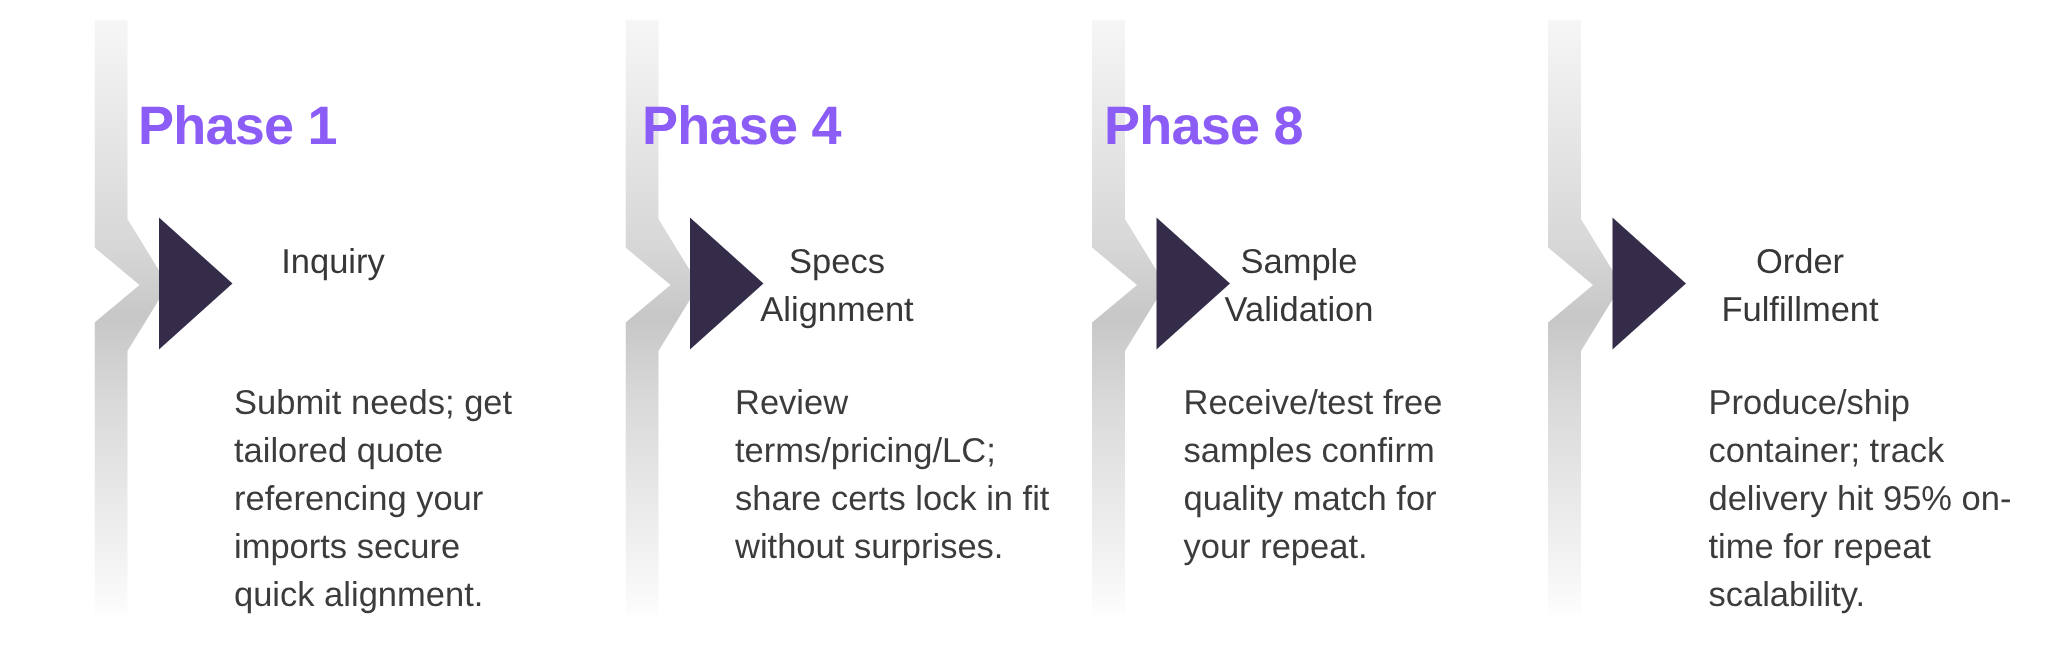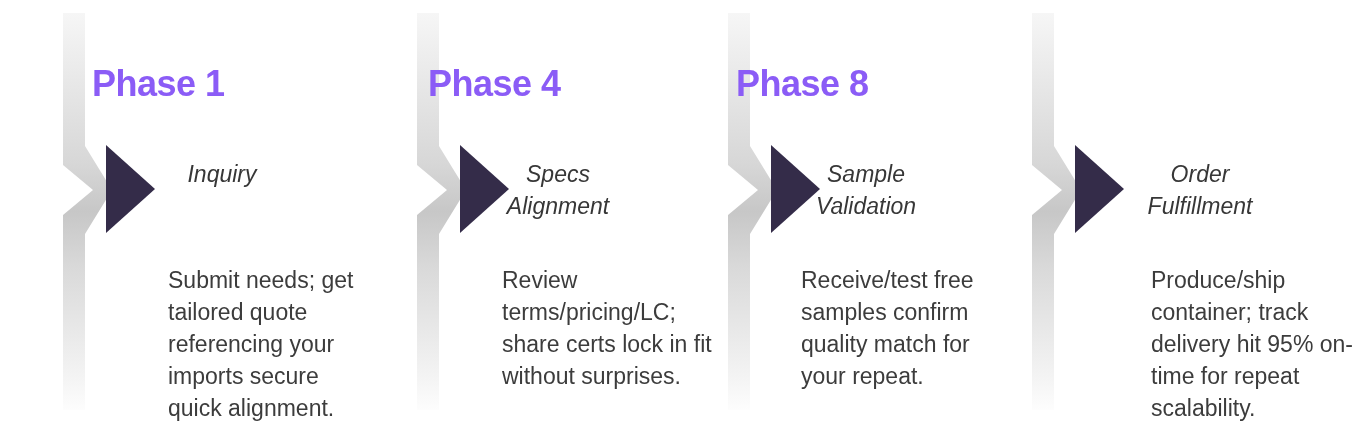--- a/index.html
+++ b/index.html
@@ -45,28 +45,27 @@
   .label {
     position: absolute;
     left: calc(var(--cx) - 110px);
     top: 158px;
     width: 220px;
     text-align: center;
     white-space: pre-line;
     font-size: 23px;
     line-height: 32px;
     color: #373737;
-    font-style: italic;
   }
   .desc {
     position: absolute;
     left: var(--px);
     top: 248px;
     width: var(--pw);
-    margin: 16px;
+    margin: 4px;
     text-align: left;
     white-space: pre-line;
     font-size: 23px;
     line-height: 32px;
     color: #3c3c3c;
   }
   .defs-holder { position: absolute; width: 0; height: 0; overflow: hidden; }
 </style>
 </head>
 <body>

